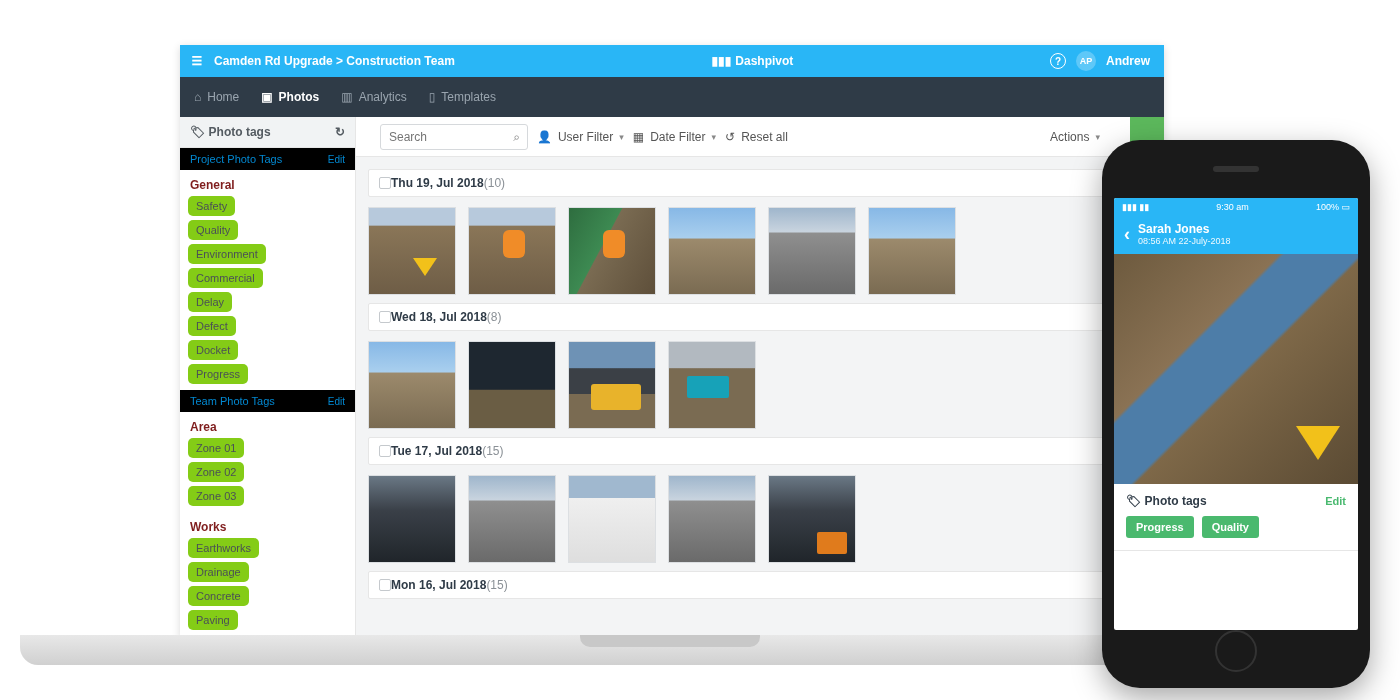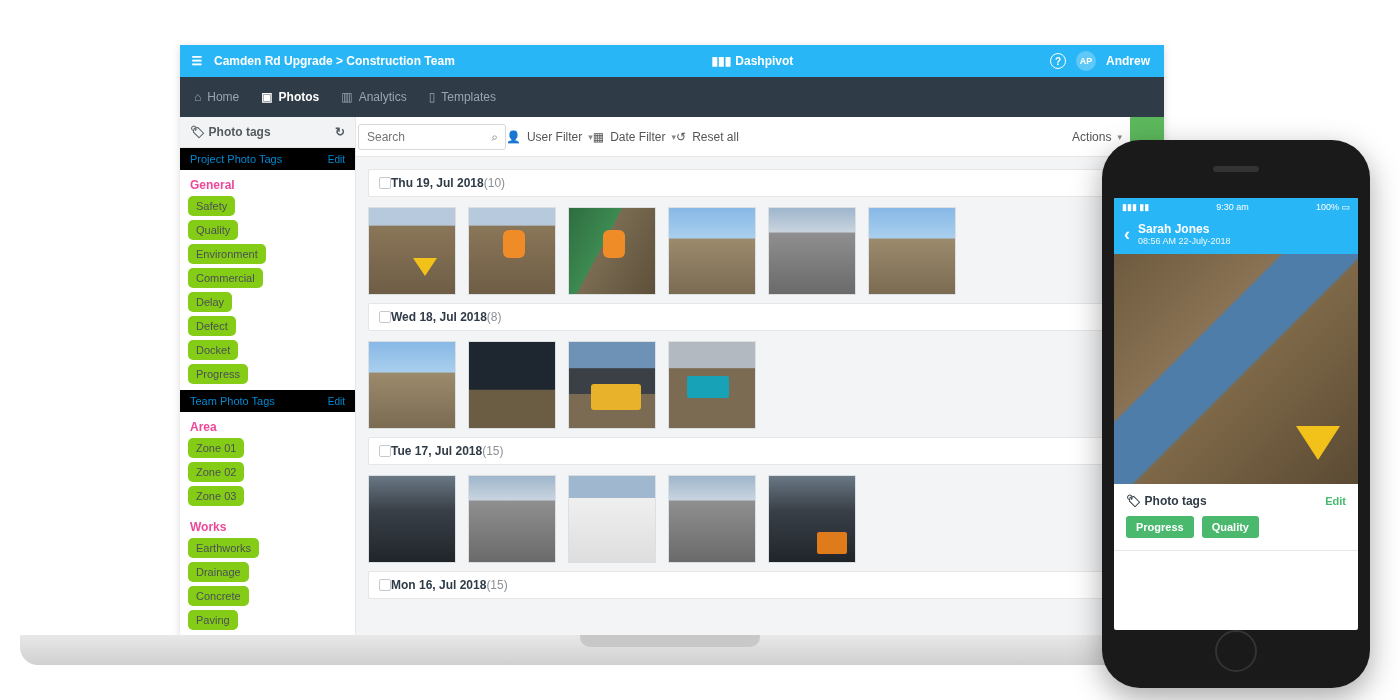--- a/index.html
+++ b/index.html
@@ -22,27 +22,27 @@
   .nav-item { display: flex; align-items: center; gap: 6px; cursor: pointer; }
   .nav-item.active { color: #fff; font-weight: 700; }
 
   .main-row { display: flex; height: calc(100% - 72px); }
 
   
   .sidebar { width: 176px; background: #fff; border-right: 1px solid #e6e6e6; overflow-y: auto; font-size: 12px; }
   .side-hdr { display: flex; align-items: center; justify-content: space-between; padding: 8px 10px; color: #545b61; font-weight: 700; background: #f1f3f4; border-bottom: 1px solid #e6e6e6; }
   .side-section { display: flex; align-items: center; justify-content: space-between; padding: 5px 10px; background: #000000; color: #0288d1; font-size: 11px; }
   .side-edit { color: #0288d1; font-size: 10px; cursor: pointer; }
-  .group-title { padding: 8px 10px 4px; font-weight: 700; color: #ec4899; font-size: 12px; }
+  .group-title { padding: 8px 10px 4px; font-weight: 700; color: #7f1d1d; font-size: 12px; }
   .tag-list { padding: 0 8px 6px; display: flex; flex-direction: column; gap: 4px; }
   .tag-chip { background: #84cc16; color: #4a5056; padding: 4px 8px; border-radius: 5px; font-size: 11px; display: inline-block; align-self: flex-start; cursor: pointer; }
 
   
   .content { flex: 1; background: #f3f4f5; display: flex; flex-direction: column; position: relative; }
-  .toolbar { height: 40px; background: #fff; border-bottom: 1px solid #e6e6e6; display: flex; align-items: center; padding: 0 2px; gap: 0; color: #555; font-size: 12px; }
+  .toolbar { height: 40px; background: #fff; border-bottom: 1px solid #e6e6e6; display: flex; align-items: center; padding: 0 24px; gap: 9px; color: #555; font-size: 12px; }
   .search-box { position: relative; }
   .search-box input { width: 148px; height: 26px; border: 1px solid #d6d9dc; border-radius: 3px; padding: 0 26px 0 8px; font-size: 12px; }
   .search-box .sicon { position: absolute; right: 8px; top: 6px; color: #888; font-size: 12px; }
   .tb-item { display: flex; align-items: center; gap: 6px; cursor: pointer; }
   .tb-spacer { flex: 1; }
   .green-strip { position: absolute; right: 0; top: 0; width: 34px; height: 40px; background: #5cb85c; }
 
   .gallery { flex: 1; overflow-y: auto; padding: 4px 12px 12px; }
   .date-group-hdr { background: #fff; border: 1px solid #e6e6e6; border-radius: 2px; padding: 6px 10px; margin: 8px 0 10px; display: flex; align-items: center; font-size: 12px; color: #2f3b47; font-weight: 700; }
   .date-group-hdr .cb { width: 12px; height: 12px; border: 1.5px solid #c5c9cd; border-radius: 2px; display: inline-block; }

